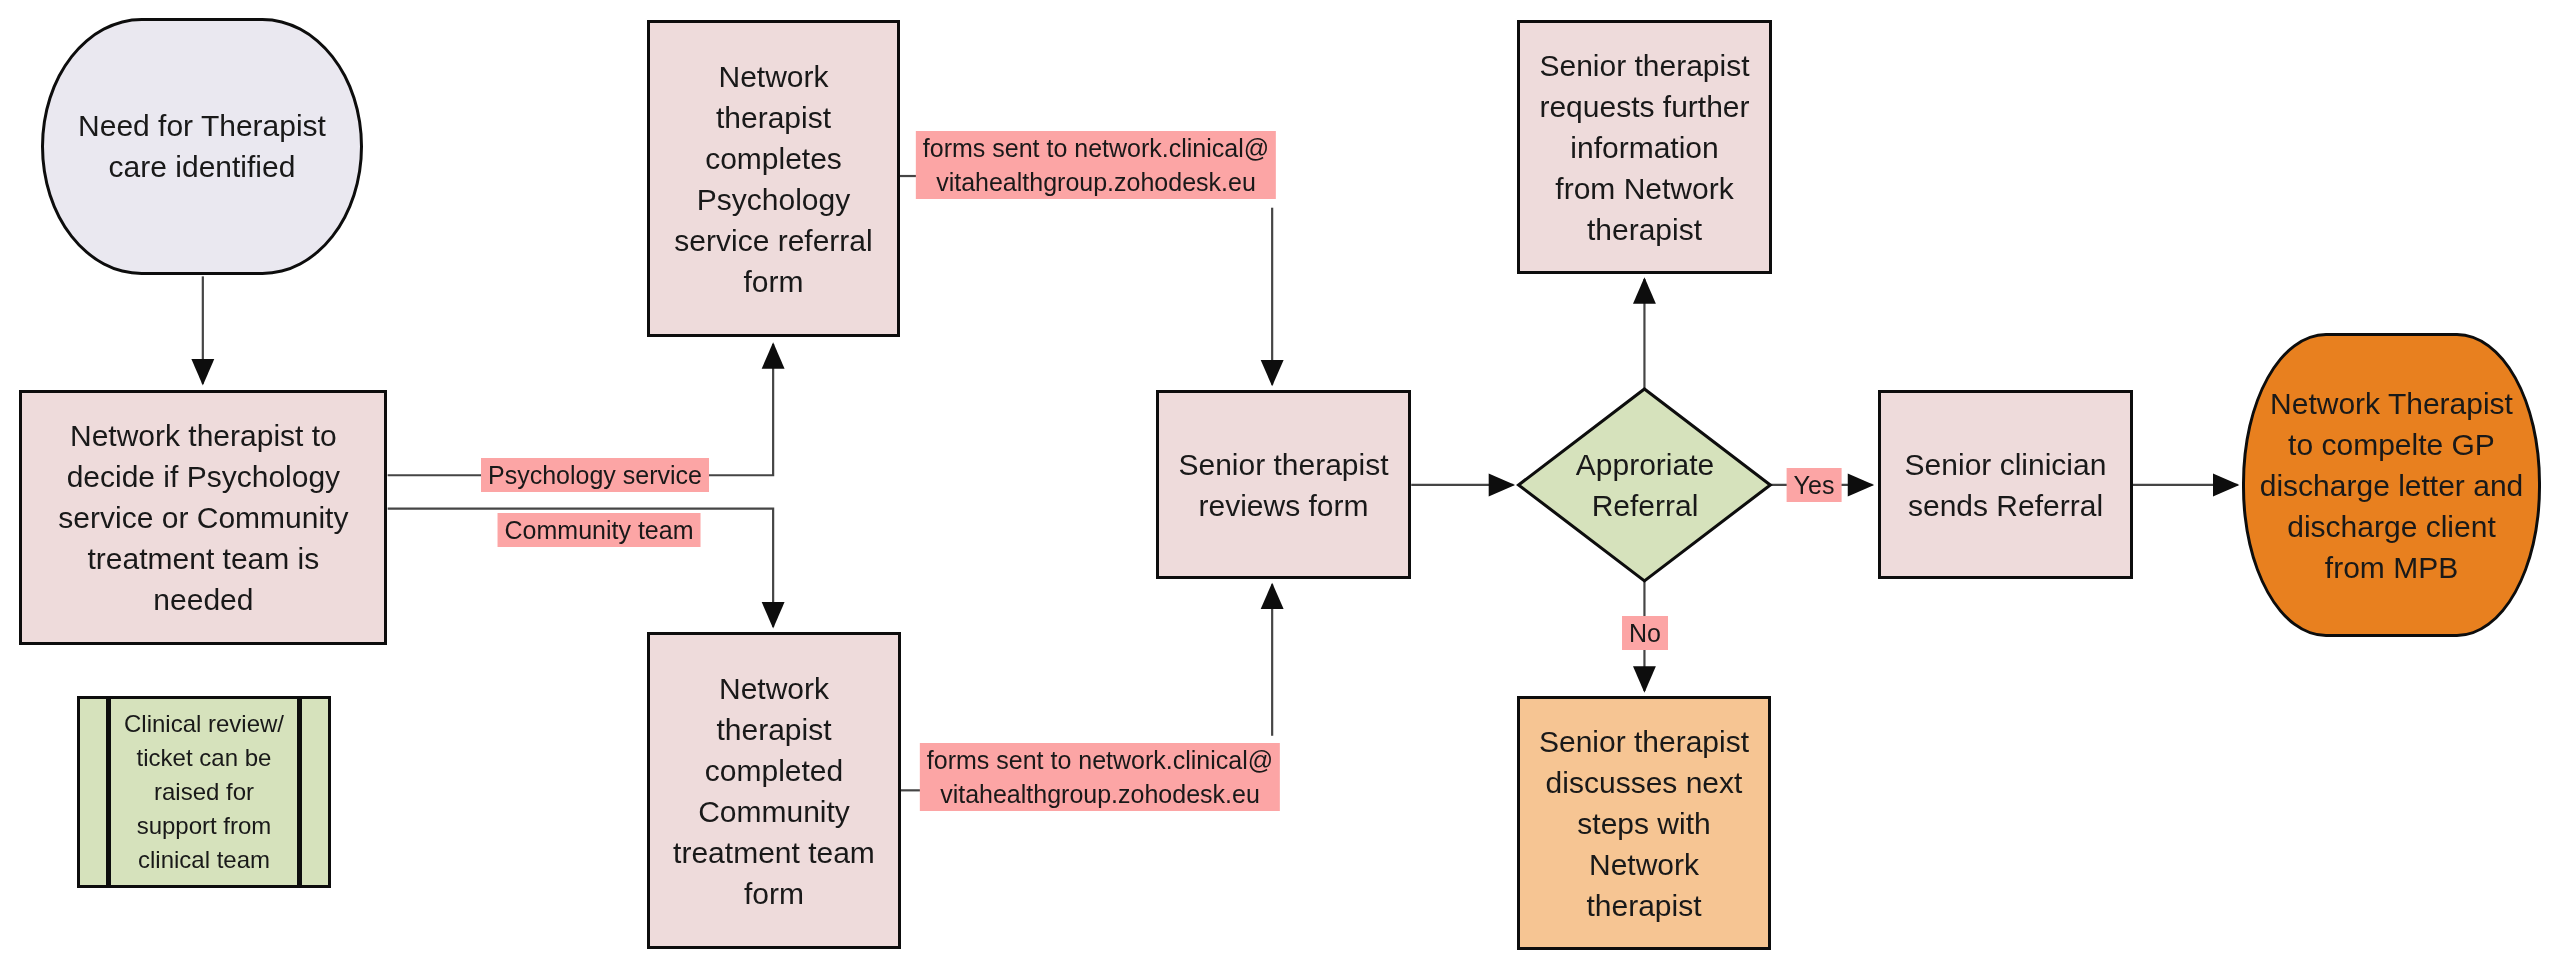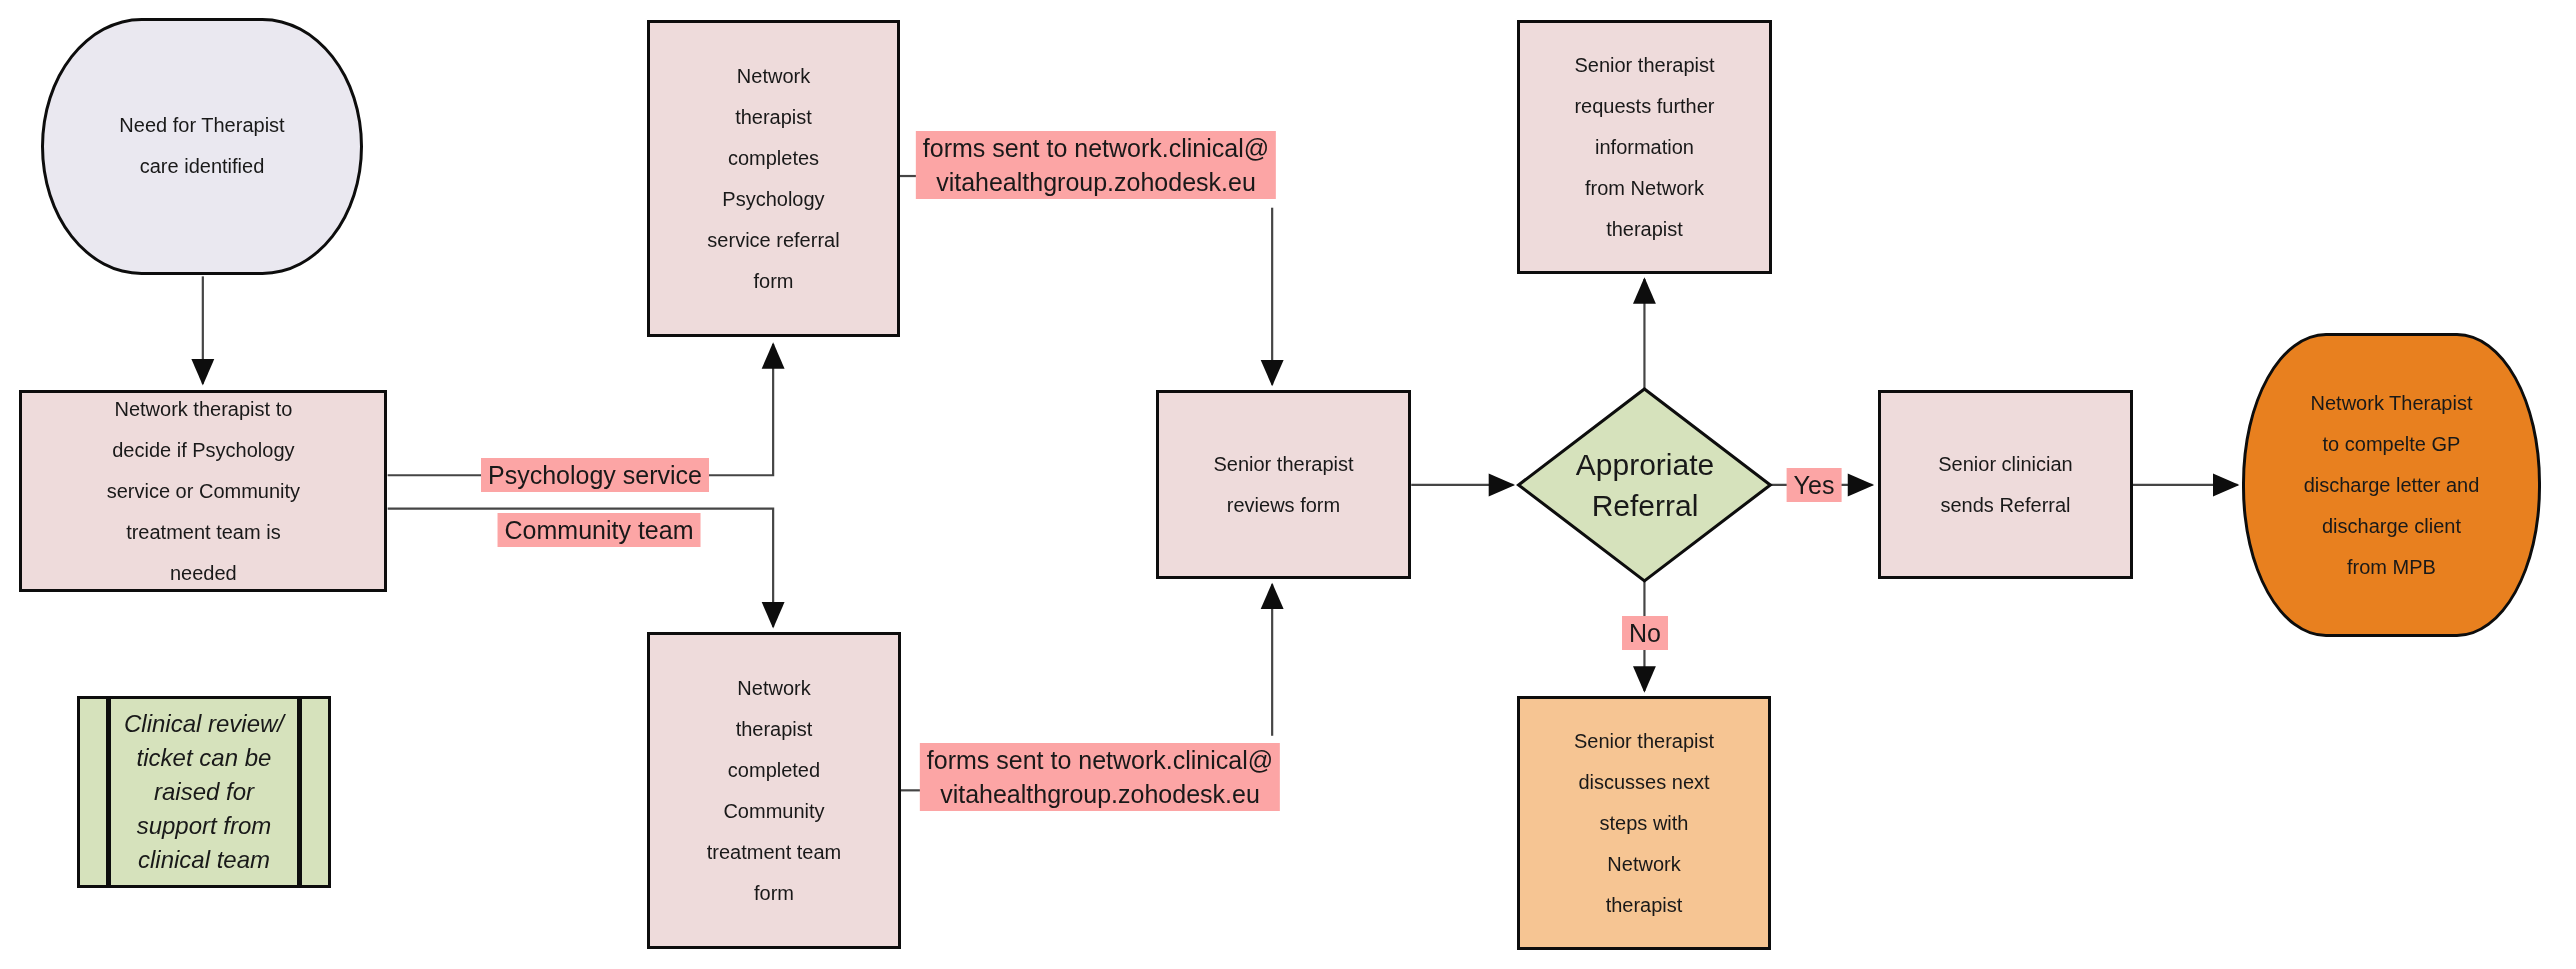--- a/index.html
+++ b/index.html
@@ -10,21 +10,21 @@
   }
   svg.connectors { position:absolute; left:0; top:0; width:2576px; height:969px; }
   .conn { fill:none; stroke:var(--line,#454545); stroke-width:2.5px; }
   .diamond-shape { fill:var(--green,#d6e2bc); stroke:var(--border,#0d0d0d); stroke-width:3.5px; }
 
   .node {
     position:absolute; box-sizing:border-box;
     display:flex; align-items:center; justify-content:center;
     text-align:center; white-space:pre-line;
     border:3.5px solid var(--border,#0d0d0d);
-    font-size:20px; line-height:41px;
+    font-size:30px; line-height:41px;
   }
   .rect  { background:var(--pink,#eedbdb); }
   .term-start { background:var(--lavender,#eae8f0); border-radius:101px / 129px; }
   .term-end   { background:var(--orange,#e8801f);  border-radius:84px / 150px; }
   .note  { background:var(--green,#d6e2bc); font-size:24px; line-height:34px; }
   .note .bar { position:absolute; top:-0.9px; bottom:-0.9px; width:4.4px; background:var(--border,#0d0d0d); }
   .bar-left  { left:26.4px; }
   .bar-right { right:26.4px; }
   .warn { background:var(--light_orange,#f6c593); }
   .diamond-text {
@@ -76,29 +76,29 @@
     <polyline class="conn" points="2423,551 2542,551" marker-end="url(#arrow)"></polyline>
 
     <polygon class="diamond-shape" points="1868,442 2011,551 1868,660 1725,551"></polygon>
   </svg>
 
   <div class="node term-start" style="left:41px; top:17.6px; width:322px; height:257px;">
     <span>Need for Therapist
 care identified</span>
   </div>
 
-  <div class="node rect" style="left:19.4px; top:390px; width:368px; height:202px;">
+  <div class="node rect" style="left:19.4px; top:390px; width:368px; height:255px;">
     <span>Network therapist to
 decide if Psychology
 service or Community
 treatment team is
 needed</span>
   </div>
 
-  <div class="node note" style="left:77px; top:696px; width:254px; height:192px;font-style:italic;">
+  <div class="node note" style="left:77px; top:696px; width:254px; height:192px;">
     <div class="bar bar-left"></div>
     <div class="bar bar-right"></div>
     <span>Clinical review/
 ticket can be
 raised for
 support from
 clinical team</span>
   </div>
 
   <div class="node rect" style="left:647px; top:20px; width:253px; height:317px;">

